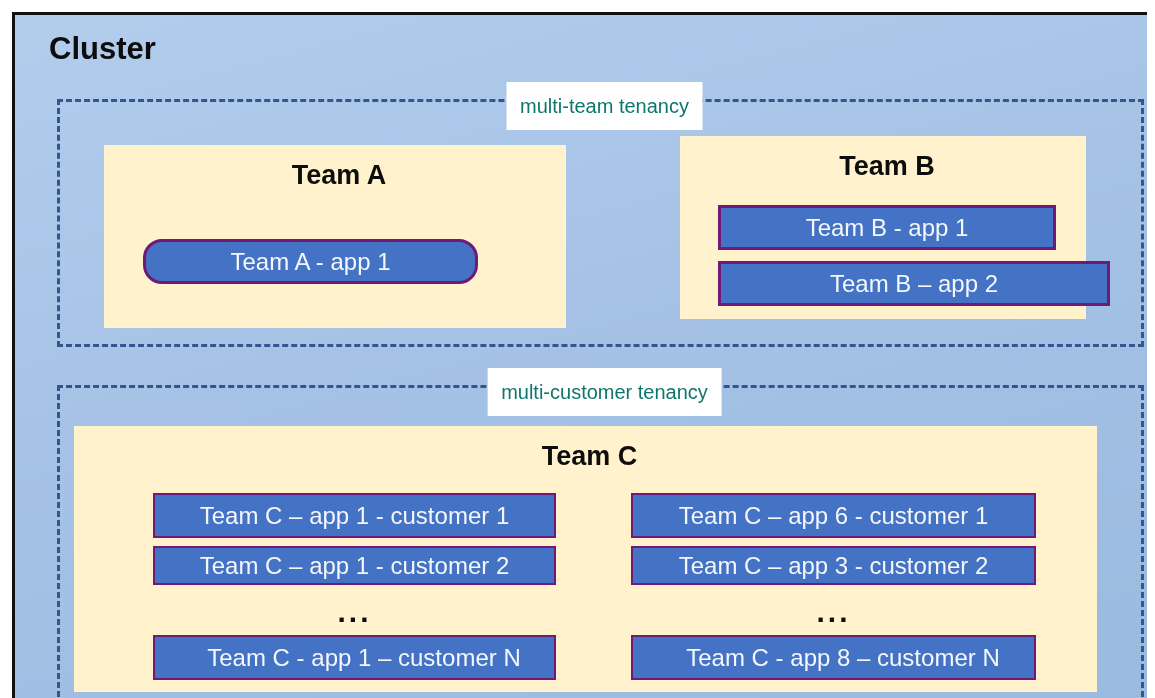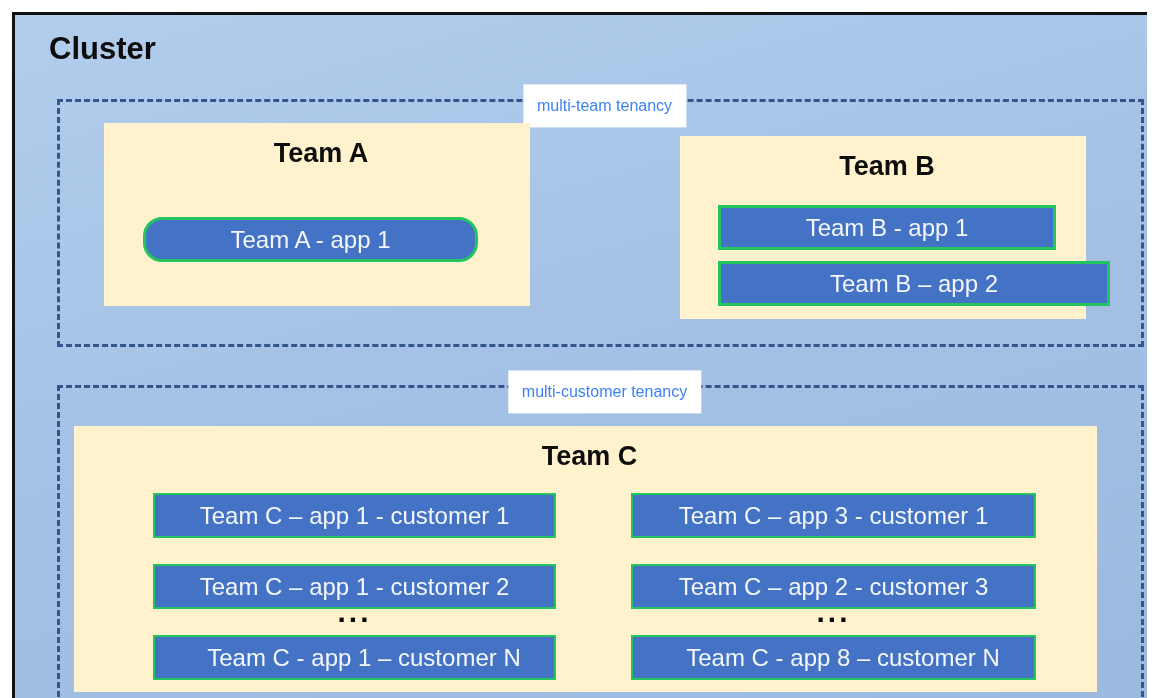--- a/index.html
+++ b/index.html
@@ -28,62 +28,62 @@
     border: 3px dashed #35558e;
   }
   .group-multi-team   { left: 38px; top: 80px;  width: 1087px; height: 248px; }
   .group-multi-customer { left: 38px; top: 366px; width: 1087px; height: 321px; }
   .group-label {
     position: absolute;
     top: 0;
     left: 50%;
     transform: translate(-50%, -50%);
     background: #ffffff;
-    color: #3b82f6;
-    font-size: 16px;
+    color: #0f766e;
+    font-size: 20px;
     padding: 12px 14px;
     white-space: nowrap;
     line-height: 1.2;
   }
   .team-panel {
     position: absolute;
     background: #fff2cc;
   }
-  .team-a { left: 85px;  top: 104px; width: 426px;  height: 183px; }
+  .team-a { left: 85px;  top: 126px; width: 462px;  height: 183px; }
   .team-b { left: 661px; top: 117px; width: 406px;  height: 183px; }
   .team-c { left: 55px;  top: 407px; width: 1023px; height: 266px; }
   .team-title {
     position: absolute;
     top: 11px;
     left: 0;
     width: 100%;
     text-align: center;
     font-size: 27px;
     font-weight: bold;
     color: #0d0d0d;
   }
   .app-box {
     position: absolute;
     display: flex;
     align-items: center;
     justify-content: center;
     background: #4472c4;
-    border: 3px solid #22c55e;
+    border: 3px solid #701a75;
     color: #f4f8fd;
     font-size: 24px;
     white-space: nowrap;
   }
   .app-box.thin { border-width: 2px; }
   .team-a .app-box { left: 35px; top: 90px; width: 335px; height: 45px; border-radius: 19px; }
   .team-b .app-1   { left: 34px; top: 65px;  width: 338px; height: 45px; }
   .team-b .app-2   { left: 34px; top: 121px; width: 392px; height: 45px; }
   .team-c .c1 { left: 75px;  width: 403px; }
   .team-c .c2 { left: 553px; width: 405px; }
   .team-c .r1 { top: 63px;  height: 45px; }
-  .team-c .r2 { top: 134px; height: 45px; }
+  .team-c .r2 { top: 116px; height: 39px; }
   .team-c .rN { top: 205px; height: 45px; padding-left: 19px; }
   .ellipsis-row {
     position: absolute;
     top: 161px;
     height: 42px;
     display: flex;
     align-items: center;
     justify-content: center;
     color: #0d0d0d;
     font-size: 30px;
@@ -118,19 +118,19 @@
   </div>
 
   <div class="team-panel team-c">
     <div class="team-title">Team C</div>
 
     <div class="app-box thin c1 r1">Team C – app 1 - customer 1</div>
     <div class="app-box thin c1 r2">Team C – app 1 - customer 2</div>
     <div class="ellipsis-row c1">...</div>
     <div class="app-box thin c1 rN">Team C - app 1 – customer N</div>
 
-    <div class="app-box thin c2 r1">Team C – app 3 - customer 1</div>
-    <div class="app-box thin c2 r2">Team C – app 2 - customer 3</div>
+    <div class="app-box thin c2 r1">Team C – app 6 - customer 1</div>
+    <div class="app-box thin c2 r2">Team C – app 3 - customer 2</div>
     <div class="ellipsis-row c2">...</div>
     <div class="app-box thin c2 rN">Team C - app 8 – customer N</div>
   </div>
 
 </div>
 
 </body></html>

